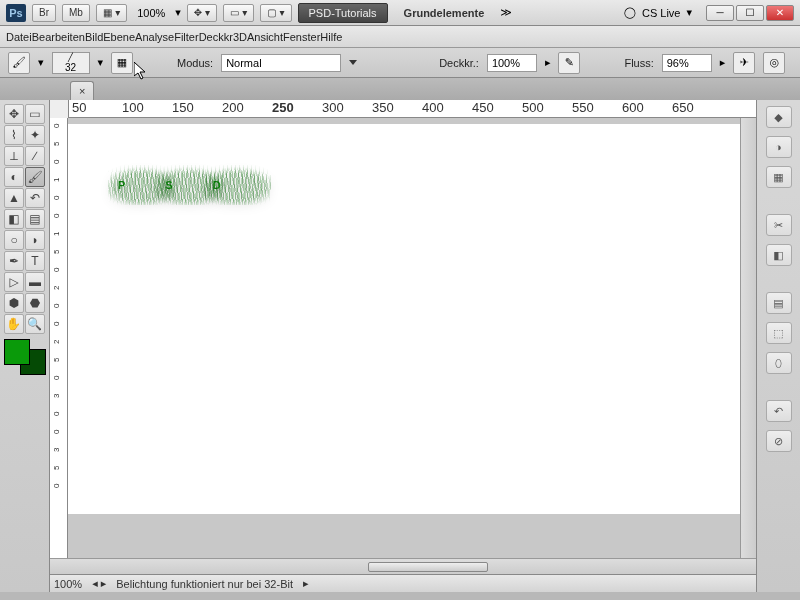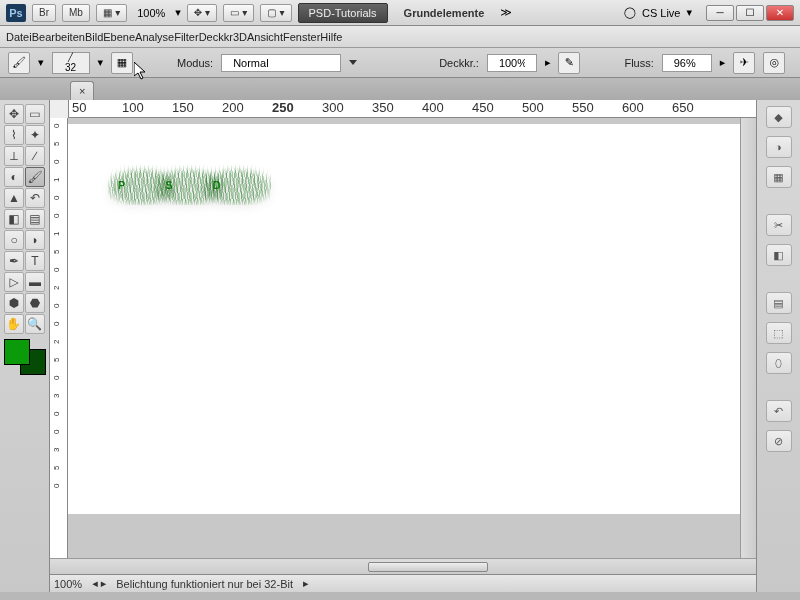--- a/index.html
+++ b/index.html
@@ -11,21 +11,21 @@
 .flex-spacer{flex:1;}
 .workspace-btn{background:linear-gradient(#666,#444);color:#eee;border:1px solid #333;padding:3px 10px;border-radius:2px;}
 .workspace-btn2{padding:3px 10px;color:#333;font-weight:bold;}
 .win-controls{display:flex;gap:2px;margin-left:8px;}
 .win-btn{width:28px;height:16px;border:1px solid #888;border-radius:2px;background:linear-gradient(#f5f5f5,#ddd);display:flex;align-items:center;justify-content:center;font-size:10px;}
 .close-btn{background:linear-gradient(#e77,#c33);color:#fff;}
 .menubar{height:22px;background:linear-gradient(#e9e9e9,#d8d8d8);border-bottom:1px solid #999;display:flex;align-items:center;padding:8px 6px;gap:0;}
 .menubar span{color:#222;}
 .optionsbar{height:30px;background:linear-gradient(#d8d8d8,#c8c8c8);border-bottom:1px solid #888;display:flex;align-items:center;padding:0 8px;gap:8px;position:relative;}
 .brush-icon{width:22px;height:22px;border:1px solid #999;background:#eee;border-radius:2px;display:flex;align-items:center;justify-content:center;}
-.opt-input{background:#fff;border:1px solid #999;height:18px;padding:0 11px;min-width:50px;}
+.opt-input{background:#fff;border:1px solid #999;height:18px;padding:0 4px;min-width:50px;}
 .opt-label{color:#222;margin-left:36px;}
 .dropdown-arrow{width:0;height:0;border-left:4px solid transparent;border-right:4px solid transparent;border-top:5px solid #333;}
 .tab-strip{height:22px;background:linear-gradient(#bbb,#aaa);display:flex;align-items:flex-end;padding-left:70px;}
 .doc-tab{background:linear-gradient(#e8e8e8,#d5d5d5);border:1px solid #888;border-bottom:none;padding:3px 8px;border-radius:3px 3px 0 0;display:flex;align-items:center;gap:6px;font-size:10px;color:#333;}
 .main-area{display:flex;height:492px;}
 .tool-palette{width:50px;background:linear-gradient(#d8d8d8,#c8c8c8);border-right:1px solid #888;padding:4px;display:flex;flex-direction:column;gap:1px;}
 .tool-row{display:flex;gap:1px;}
 .tool{width:21px;height:20px;border:1px solid #aaa;background:linear-gradient(#eee,#ddd);border-radius:2px;display:flex;align-items:center;justify-content:center;font-size:12px;color:#444;}
 .tool.active{background:linear-gradient(#ccc,#bbb);border-color:#666;}
 .color-swatch{width:42px;height:36px;position:relative;margin-top:4px;}

